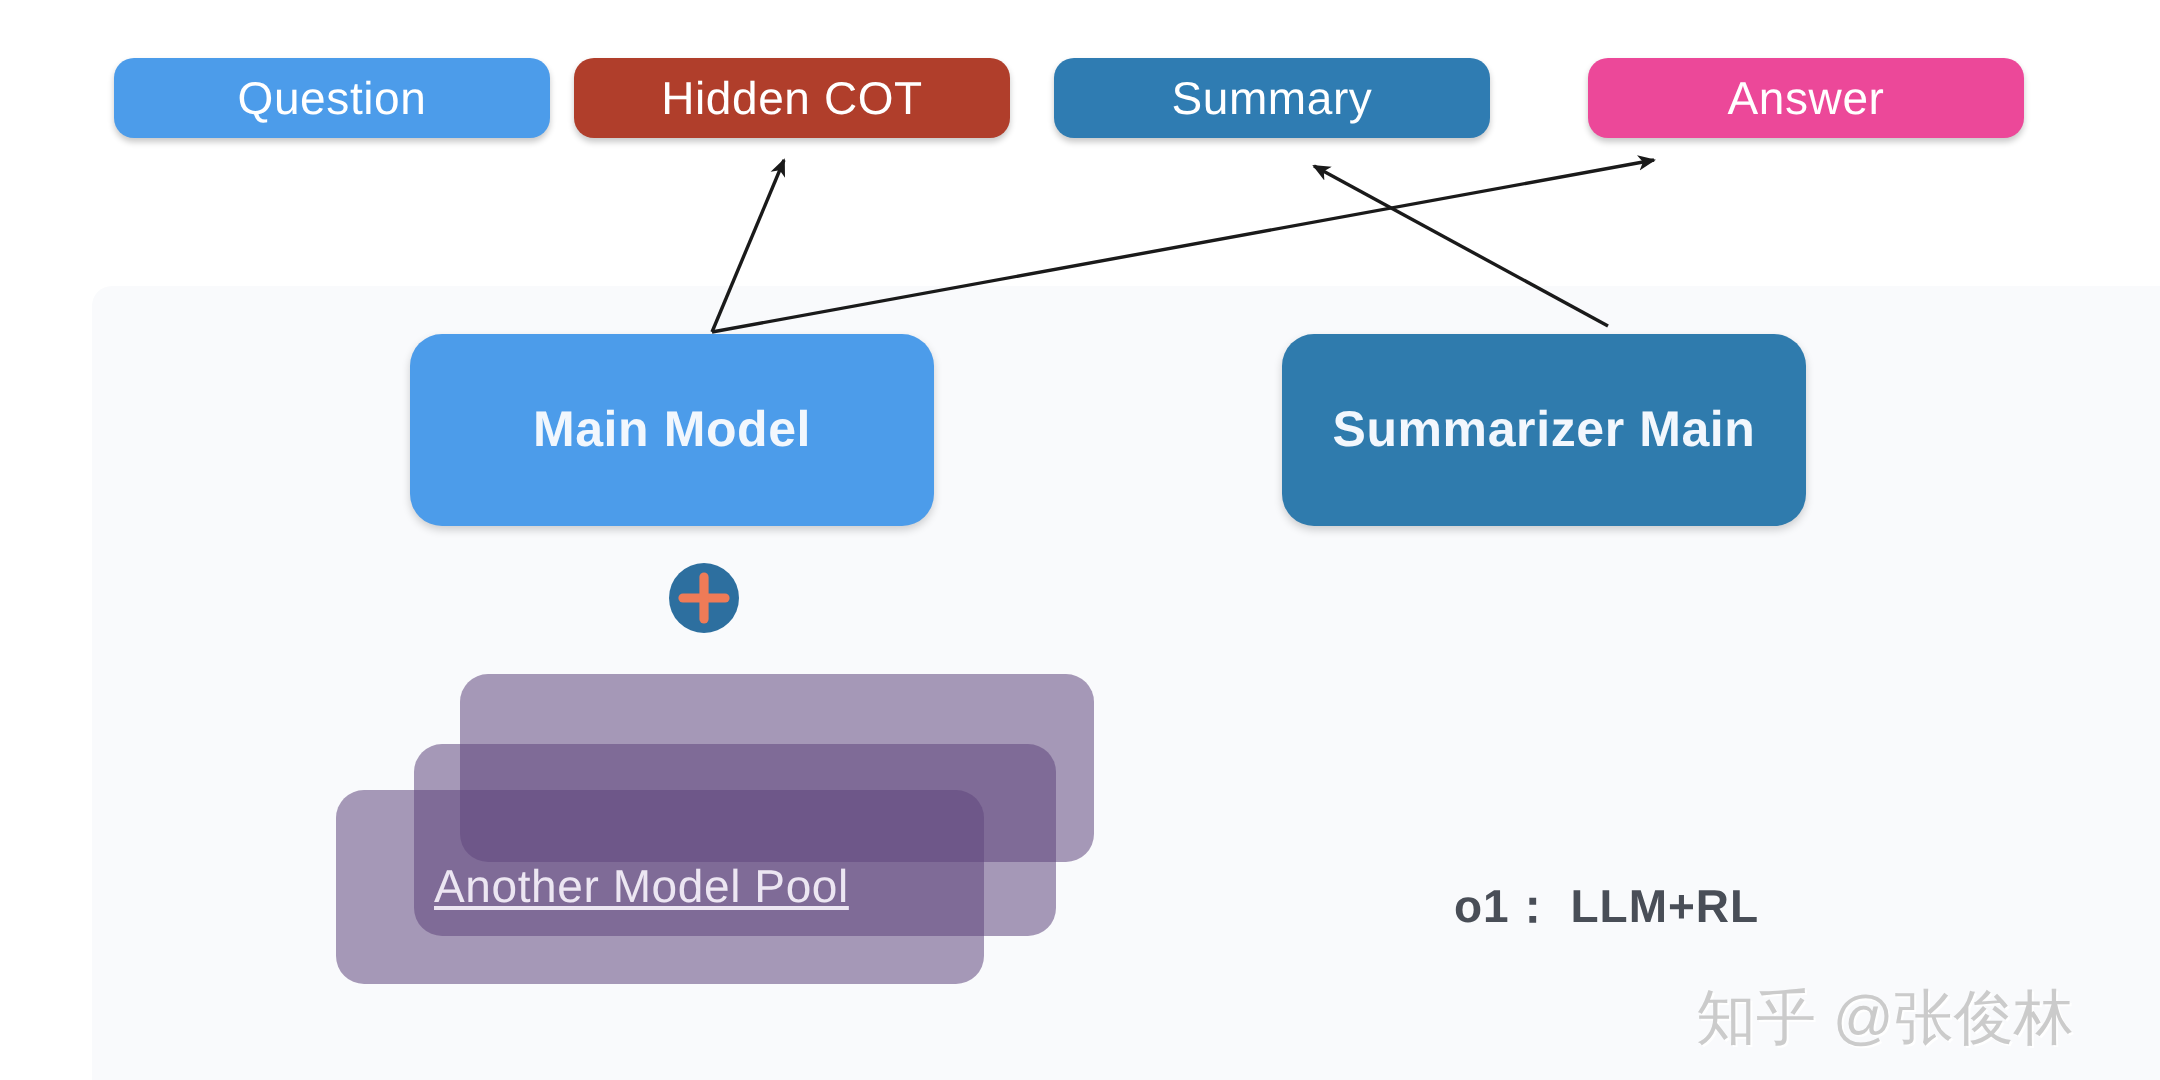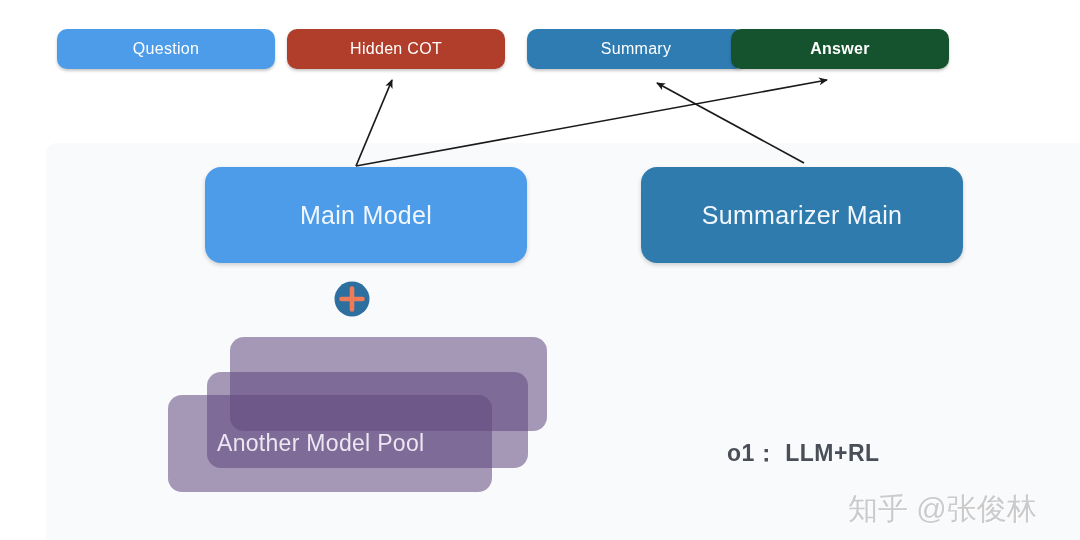--- a/index.html
+++ b/index.html
@@ -18,50 +18,52 @@
     width: 1034px; height: 397px;
     background: #f9fafc;
     border-top-left-radius: 10px;
   }
 
   .pill {
     position: absolute;
     top: 29px; height: 40px; width: 218px;
     border-radius: 10px;
     display: flex; align-items: center; justify-content: center;
-    color: #ffffff; font-size: 16px;
+    color: #ffffff; font-size: 23px;
     box-shadow: 0 2px 3px rgba(0,0,0,0.22);
     letter-spacing: 0.3px;
   }
   .pill-question   { left: 57px;  background: #4c9cea; }
   .pill-hidden-cot { left: 287px; background: #b03e2b; }
   .pill-summary    { left: 527px; background: #2f7cb2; }
-  .pill-answer     { left: 731px; background: #14532d; font-weight: bold; }
+  .pill-answer     { left: 794px; background: #ec4899; }
 
   .model-box {
     position: absolute;
-    top: 167px; height: 96px; width: 322px;
+    top: 167px; height: 96px; width: 262px;
     border-radius: 16px;
     display: flex; align-items: center; justify-content: center;
     color: #f2f7fd; font-size: 25px;
     box-shadow: 0 2px 4px rgba(0,0,0,0.18);
     letter-spacing: 0.3px;
+    font-weight: bold;
   }
   .model-main       { left: 205px; background: #4c9cea; }
   .model-summarizer { left: 641px; background: #2f7bad; }
 
   .plus-wrap {
     position: absolute; left: 333px; top: 280px;
     width: 38px; height: 38px;
   }
 
   .pool-rect {
     position: absolute;
     border-radius: 14px;
     background: rgba(97, 71, 126, 0.55);
+    text-decoration: underline;
   }
   .pool-back  { left: 230px; top: 337px; width: 317px; height: 94px; }
   .pool-mid   { left: 207px; top: 372px; width: 321px; height: 96px; }
   .pool-front {
     left: 168px; top: 395px; width: 324px; height: 97px;
     display: flex; align-items: center;
     padding-left: 49px;
     color: #ece6f2; font-size: 23px;
     letter-spacing: 0.3px;
   }

